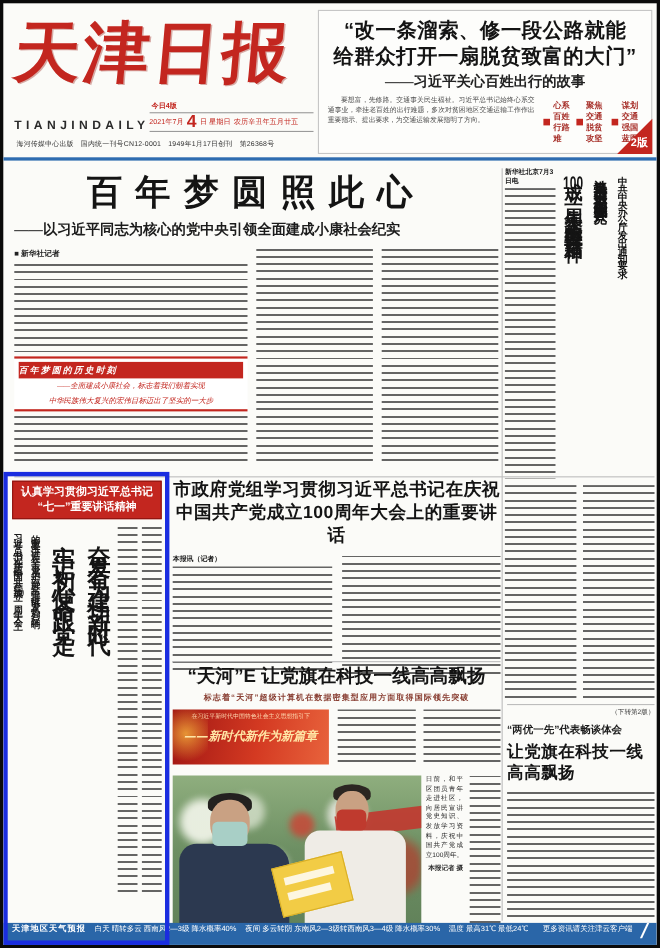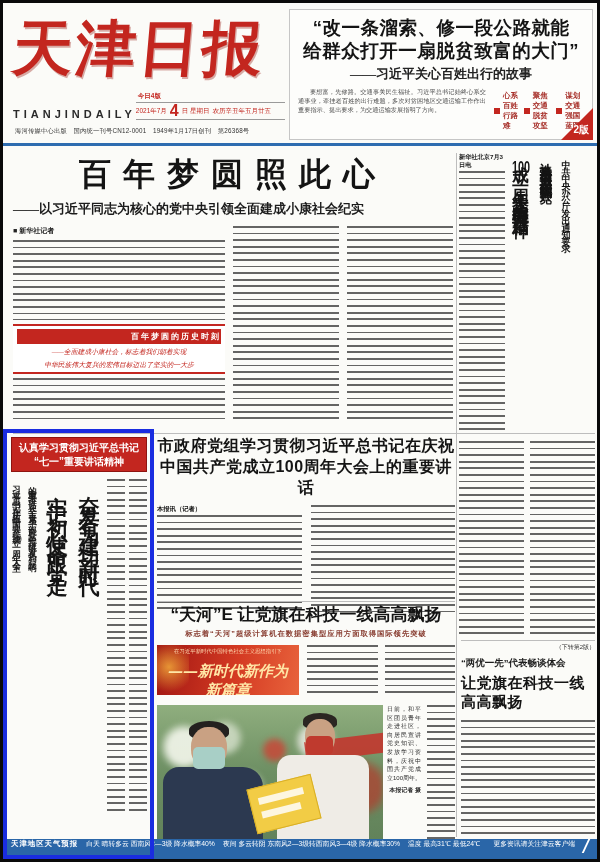--- a/index.html
+++ b/index.html
@@ -43,21 +43,21 @@
 
   
   .lead{position:absolute;left:10px;top:150px;width:440px;height:278px;}
   .lead-h{font-size:32px;font-weight:900;text-align:center;letter-spacing:12px;color:var(--ink);}
   .lead-sub{font-family:"Liberation Serif",serif;font-size:13px;font-weight:bold;margin-top:3px;color:#1c1c1c;}
   .lead-body{display:flex;gap:8px;margin-top:8px;height:196px;}
   .lead-left{flex:2;display:flex;flex-direction:column;gap:4px;}
   .lead-byline{font-size:7px;font-weight:bold;color:#222;}
   .col{flex:1;}
   .inset{border-top:2px solid var(--red);border-bottom:2px solid var(--red);padding:3px 4px;background:#fff;}
-  .inset-bar{background:var(--red);color:#fff;font-size:8px;font-weight:bold;text-align:right;padding:2px 0;letter-spacing:2px;}
+  .inset-bar{background:var(--red);color:#fff;font-size:8px;font-weight:bold;text-align:left;padding:2px 0;letter-spacing:2px;font-style:italic;}
   .inset-q{font-family:"Liberation Serif",serif;font-size:6.8px;color:var(--red);text-align:center;margin-top:3px;line-height:9.5px;font-style:italic;}
 
   
   .v{writing-mode:vertical-rl;}
   .tcy{text-combine-upright:all;}
   .notice{position:absolute;left:456px;top:150px;width:136px;height:282px;display:flex;gap:5px;}
   .nt-body{width:46px;display:flex;flex-direction:column;}
   .nt-dateline{font-size:6.2px;font-weight:bold;color:#222;line-height:8px;}
   .nt-big2{font-size:16.5px;font-weight:900;letter-spacing:3px;color:var(--ink);}
   .nt-big1{font-size:12.5px;font-weight:900;letter-spacing:1.5px;color:var(--ink);}
@@ -82,21 +82,21 @@
   .gov-lead{font-size:6.3px;font-weight:bold;color:#111;line-height:8px;}
 
   
   .tianhe{position:absolute;left:154px;top:600px;width:298px;height:98px;}
   .th-h{font-size:17px;font-weight:900;text-align:center;color:var(--ink);}
   .th-sub{font-size:7.3px;color:#8a4034;text-align:center;margin-top:3px;font-weight:bold;letter-spacing:1px;}
   .th-row{display:flex;gap:8px;margin-top:6px;height:50px;}
   .th-banner{width:142px;background:linear-gradient(100deg,#a01613,#d43a22 55%,#e8633c);color:#fff;padding:3px 5px;position:relative;overflow:hidden;}
   .th-banner:before{content:"";position:absolute;left:-8px;top:-8px;width:40px;height:60px;background:radial-gradient(circle,#f6b23c 0%,transparent 70%);opacity:.8;}
   .th-banner-top{font-size:5.4px;color:#ffd9b0;text-align:center;position:relative;}
-  .th-banner-main{font-family:"DejaVu Serif",serif;font-size:15px;font-weight:900;color:#ffe6a6;text-align:center;margin-top:7px;font-style:italic;position:relative;}
+  .th-banner-main{font-family:"DejaVu Serif",serif;font-size:11px;font-weight:900;color:#ffe6a6;text-align:center;margin-top:7px;font-style:italic;position:relative;}
   .th-body{flex:1;display:flex;gap:7px;}
 
   
   .photo{position:absolute;left:154px;top:702px;width:226px;height:150px;overflow:hidden;background:linear-gradient(180deg,#8fae7e,#6d8f63 45%,#5f7f58);}
   .photo div{position:absolute;}
   .ph-bg{inset:0;filter:blur(2.5px);background:
     radial-gradient(circle at 12% 28%, rgba(238,242,230,.95) 0 7%, transparent 11%),
     radial-gradient(circle at 30% 22%, rgba(215,225,205,.8) 0 6%, transparent 10%),
     radial-gradient(circle at 52% 30%, rgba(210,60,48,.75) 0 5%, transparent 9%),
     radial-gradient(circle at 70% 24%, rgba(235,235,228,.85) 0 7%, transparent 11%),

